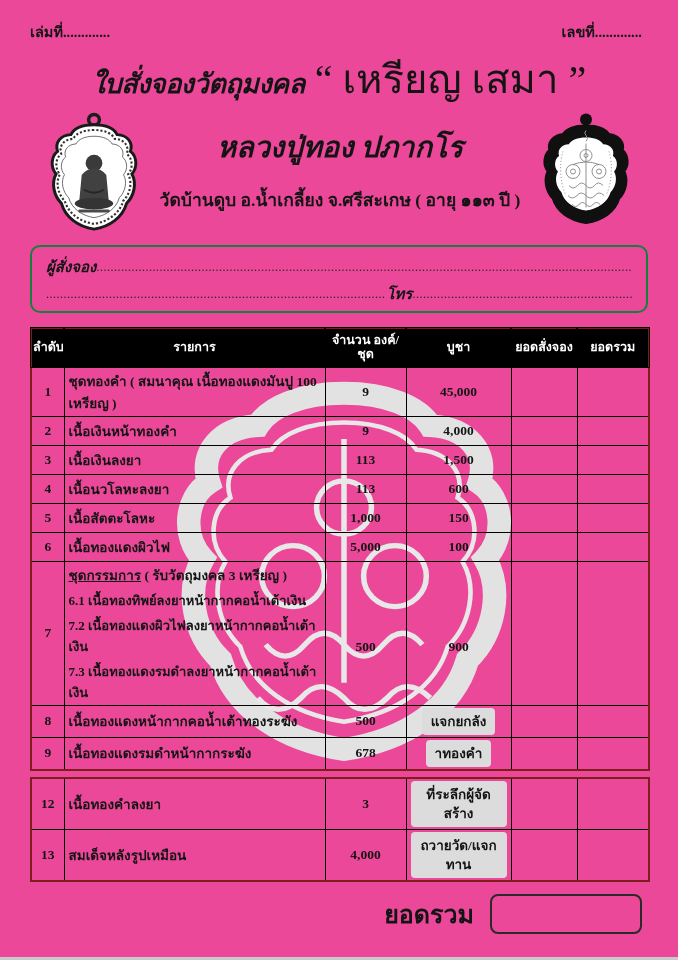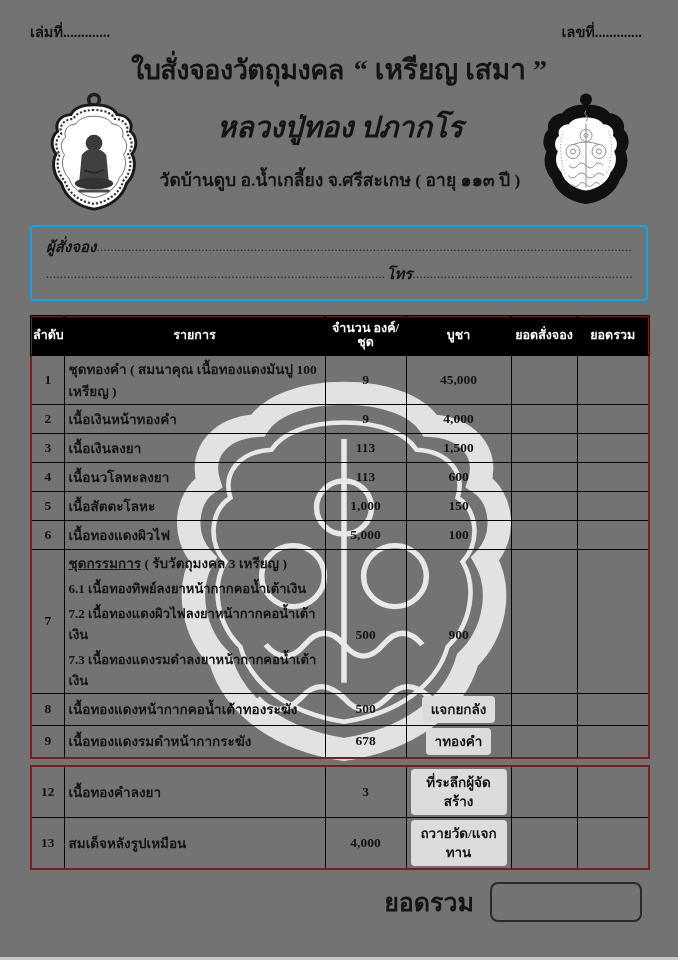--- a/index.html
+++ b/index.html
@@ -2,43 +2,43 @@
 <html><head>
 <meta charset="utf-8">
 <style>
   * { box-sizing: border-box; }
   html,body { margin:0; padding:0; }
   body {
     width:678px; height:960px; background:#ffffff; color:#141414;
     font-family:"Liberation Serif","DejaVu Serif",serif;
     overflow:hidden;
   }
-  .page { position:relative; width:678px; height:960px; background:#737373; }
+  .page { position:relative; width:678px; height:960px; background:#ec4899; }
   .layer { position:relative; z-index:1; }
 
   
   .topline { display:flex; justify-content:space-between; padding:20px 36px 0 30px;
              font-size:14.5px; font-weight:bold; }
 
   
   .titlebar { text-align:center; margin-top:4px; white-space:nowrap; }
-  .title-prefix { font-size:27px; font-weight:bold; letter-spacing:-0.5px;text-align:center; }
-  .title-name   { font-size:28px; font-weight:bold; margin-left:10px; letter-spacing:0px; }
+  .title-prefix { font-size:27px; font-weight:bold; font-style:italic; letter-spacing:-0.5px;text-align:center; }
+  .title-name   { font-size:40px; font-weight:normal; margin-left:10px; letter-spacing:0px; }
 
   
   .header { display:flex; justify-content:flex-start; align-items:center;
             padding:0 42px 0 44px; margin-top:0px; height:126px; }
   .header-center { flex:1; text-align:center; padding:0 6px 10px; }
   .monk-name { font-size:29px; font-weight:bold; font-style:italic; }
   .temple-line { font-size:17.5px; font-weight:bold; margin-top:16px; }
   .amulet { width:100px; height:126px; flex:0 0 auto; }
 
   
-  .orderer-box { margin:8px 30px 0; border:2px solid #0ea5e9; border-radius:4px;
-                 padding:7px 14px 11px; font-size:15px; font-weight:bold; background:transparent; }
+  .orderer-box { margin:8px 30px 0; border:2px solid #15803d; border-radius:10px;
+                 padding:7px 14px 3px; font-size:15px; font-weight:bold; background:transparent; }
   .dotline { display:flex; align-items:baseline; line-height:26px; }
   .lbl-italic { font-style:italic; white-space:nowrap; }
   .dots { flex:1 1 auto; overflow:hidden; white-space:nowrap; font-weight:normal;
           font-size:12px; letter-spacing:0.5px; color:#222; transform:translateY(-1px); }
   .dots-a { flex:1.55; } .dots-b { flex:1; }
 
   
   table.main { border-collapse:collapse; table-layout:fixed; width:618px; margin:14px 30px 0;
                background:transparent; }
   table.main.second { margin-top:6px; }

